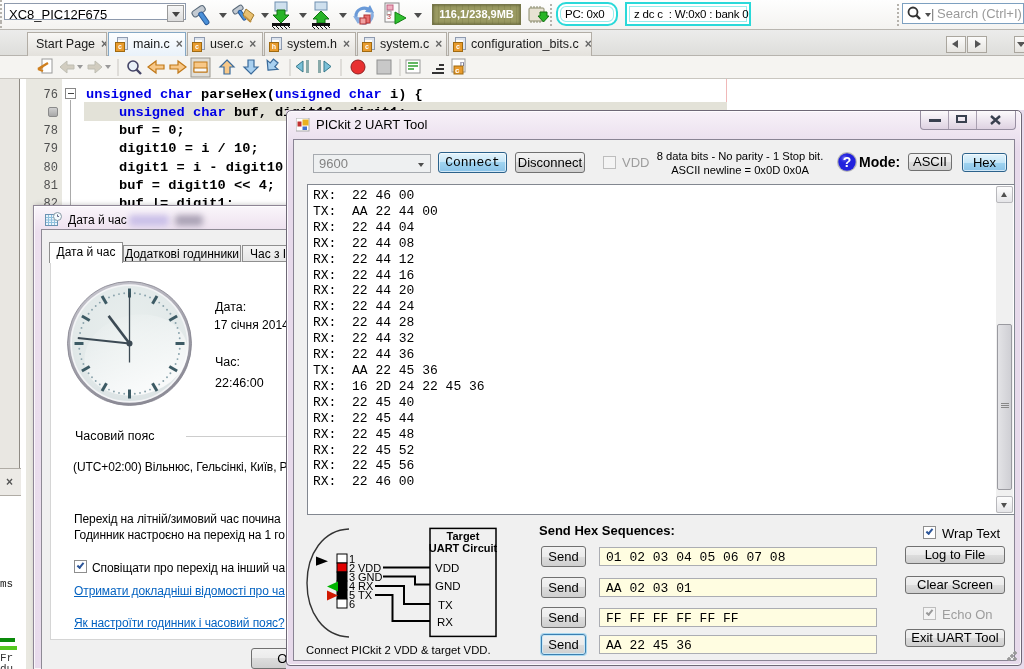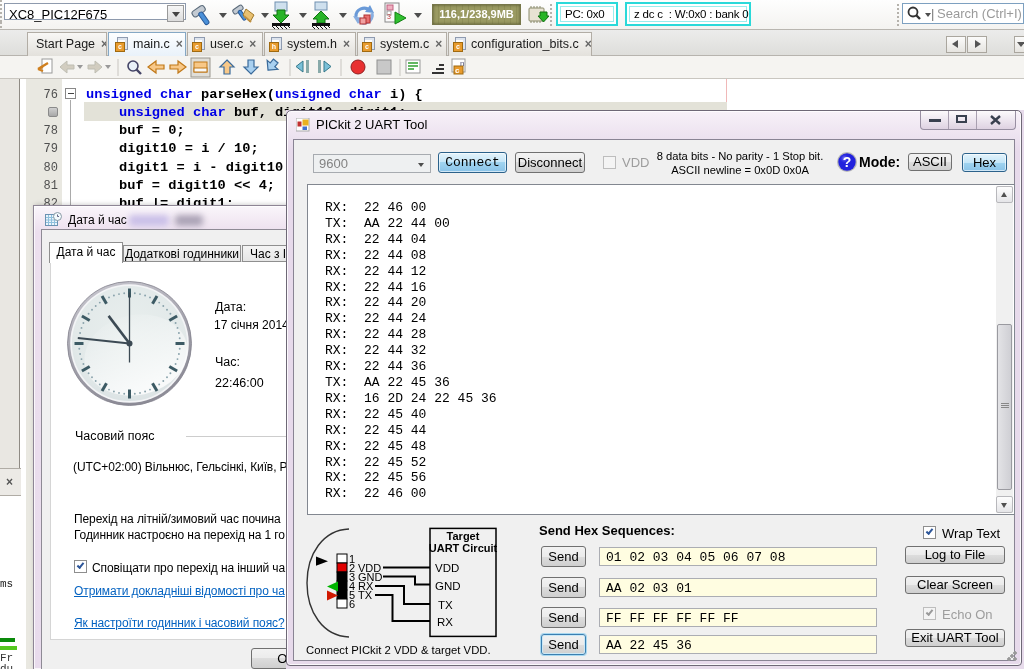--- a/index.html
+++ b/index.html
@@ -74,21 +74,21 @@
 #pkback{left:286px;top:110px;width:738px;height:559px;background:#e7dbeb;}
 #pkwin{left:286px;top:110px;width:736px;height:556px;background:linear-gradient(#f7f1f8,#e7daeb 40px,#e7daeb);border:1px solid #6e6876;border-radius:5px 5px 4px 4px;
  box-shadow:inset 0 0 0 1px rgba(255,255,255,.8);padding-left:32px;}
 #pktitle{position:absolute;left:9px;top:6px;font-size:13px;color:#000;}
 #pkclient{position:absolute;left:6px;top:28px;width:722px;height:522px;background:#f0f0f0;border:1px solid #898494;}
 #pkbtns{position:absolute;left:633px;top:0px;width:96px;height:19px;background:linear-gradient(#fcfafc,#ded2e2);border:1px solid #988fa2;border-top:none;border-radius:0 0 4px 4px;display:flex;}
 #pkbtns div{flex:1;border-right:1px solid #a89fb0;position:relative;color:#39404f;text-align:center;font-size:11px;font-weight:bold;}
 #pkbtns div:last-child{border-right:none;flex:1.4;}
 .pk{position:absolute;}
 #pklog{left:20px;top:73px;width:708px;height:331px;background:#fff;border:1px solid #828790;}
-#pklog pre{margin:12px;padding:3px 0 0 5px;font-family:"Liberation Mono",monospace;font-size:13px;line-height:15.9px;color:#000;}
+#pklog pre{margin:0;padding:3px 0 0 5px;font-family:"Liberation Mono",monospace;font-size:13px;line-height:15.9px;color:#000;}
 .sb{position:absolute;right:1px;top:1px;bottom:1px;width:17px;background:#f0f0f0;}
 .sbbtn{position:absolute;left:0;width:17px;height:17px;background:linear-gradient(#fdfdfd,#e5e5e8);border:1px solid #b8b8bc;border-radius:2px;}
 .tri{position:absolute;left:4px;width:0;height:0;border:3.5px solid transparent;}
 .tri.up{top:5px;border-bottom:5px solid #505050;border-top:none;}
 .tri.down{top:6px;border-top:5px solid #505050;border-bottom:none;}
 .sbthumb{position:absolute;left:1px;width:15px;background:linear-gradient(90deg,#e3e3e6,#cfcfd4);border:1px solid #9a9aa0;border-radius:2px;}
 .yellowin{position:absolute;background:#fffde1;border:1px solid #abadb3;font-family:"Liberation Mono",monospace;font-size:13px;color:#000;padding:2px 0 0 6px;white-space:pre;}
 #pkinfo{position:absolute;left:350px;top:38px;width:206px;text-align:center;font-size:11.2px;color:#000;line-height:14px;}
 #modetxt{position:absolute;left:572px;top:43px;font-size:14px;font-weight:bold;color:#000;}
 .gray{color:#9d9d9d;}
@@ -160,21 +160,21 @@
 
       <g transform="translate(528,4)">
         <rect x="1" y="4" width="15" height="13" rx="1" fill="#e7e2d2" stroke="#8a8a6a"></rect>
         <path d="M3 4 v-2 M6 4 v-2 M9 4 v-2 M12 4 v-2 M3 19 v-2 M6 19 v-2 M9 19 v-2 M12 19 v-2" stroke="#8a8a6a" stroke-width="1"></path>
         <polygon points="12,8 19,8 19,12 21,12 15.5,18 10,12 12,12" fill="#28b428" stroke="#107010"></polygon>
       </g>
     </svg>
     <div class="tsep" style="left:427px;"></div>
   </div>
   <div class="abs" id="gauge">116,1/238,9MB</div>
-  <div class="abs cyanbox" style="left:556px;width:62px;">PC: 0x0</div>
+  <div class="abs cyanbox" style="left:556px;width:62px;border-radius:10px;">PC: 0x0</div>
   <div class="abs cyanbox" style="left:625px;width:126px;">z dc c&nbsp; : W:0x0 : bank 0</div>
   <div class="abs tsep" style="left:550px;"></div>
   <div class="abs tsep" style="left:897px;"></div>
   <div class="abs" id="search">
       <svg width="20" height="19" style="position:absolute;left:2px;top:0px">
         <circle cx="8" cy="8" r="4.5" fill="none" stroke="#333" stroke-width="1.8"></circle>
         <line x1="11" y1="11" x2="15" y2="15" stroke="#333" stroke-width="2.4"></line>
       </svg>
       <span class="ddarrow" style="position:absolute;left:19px;top:9px"></span>
       <span style="position:absolute;left:28px;top:2px;color:#777">|</span>

